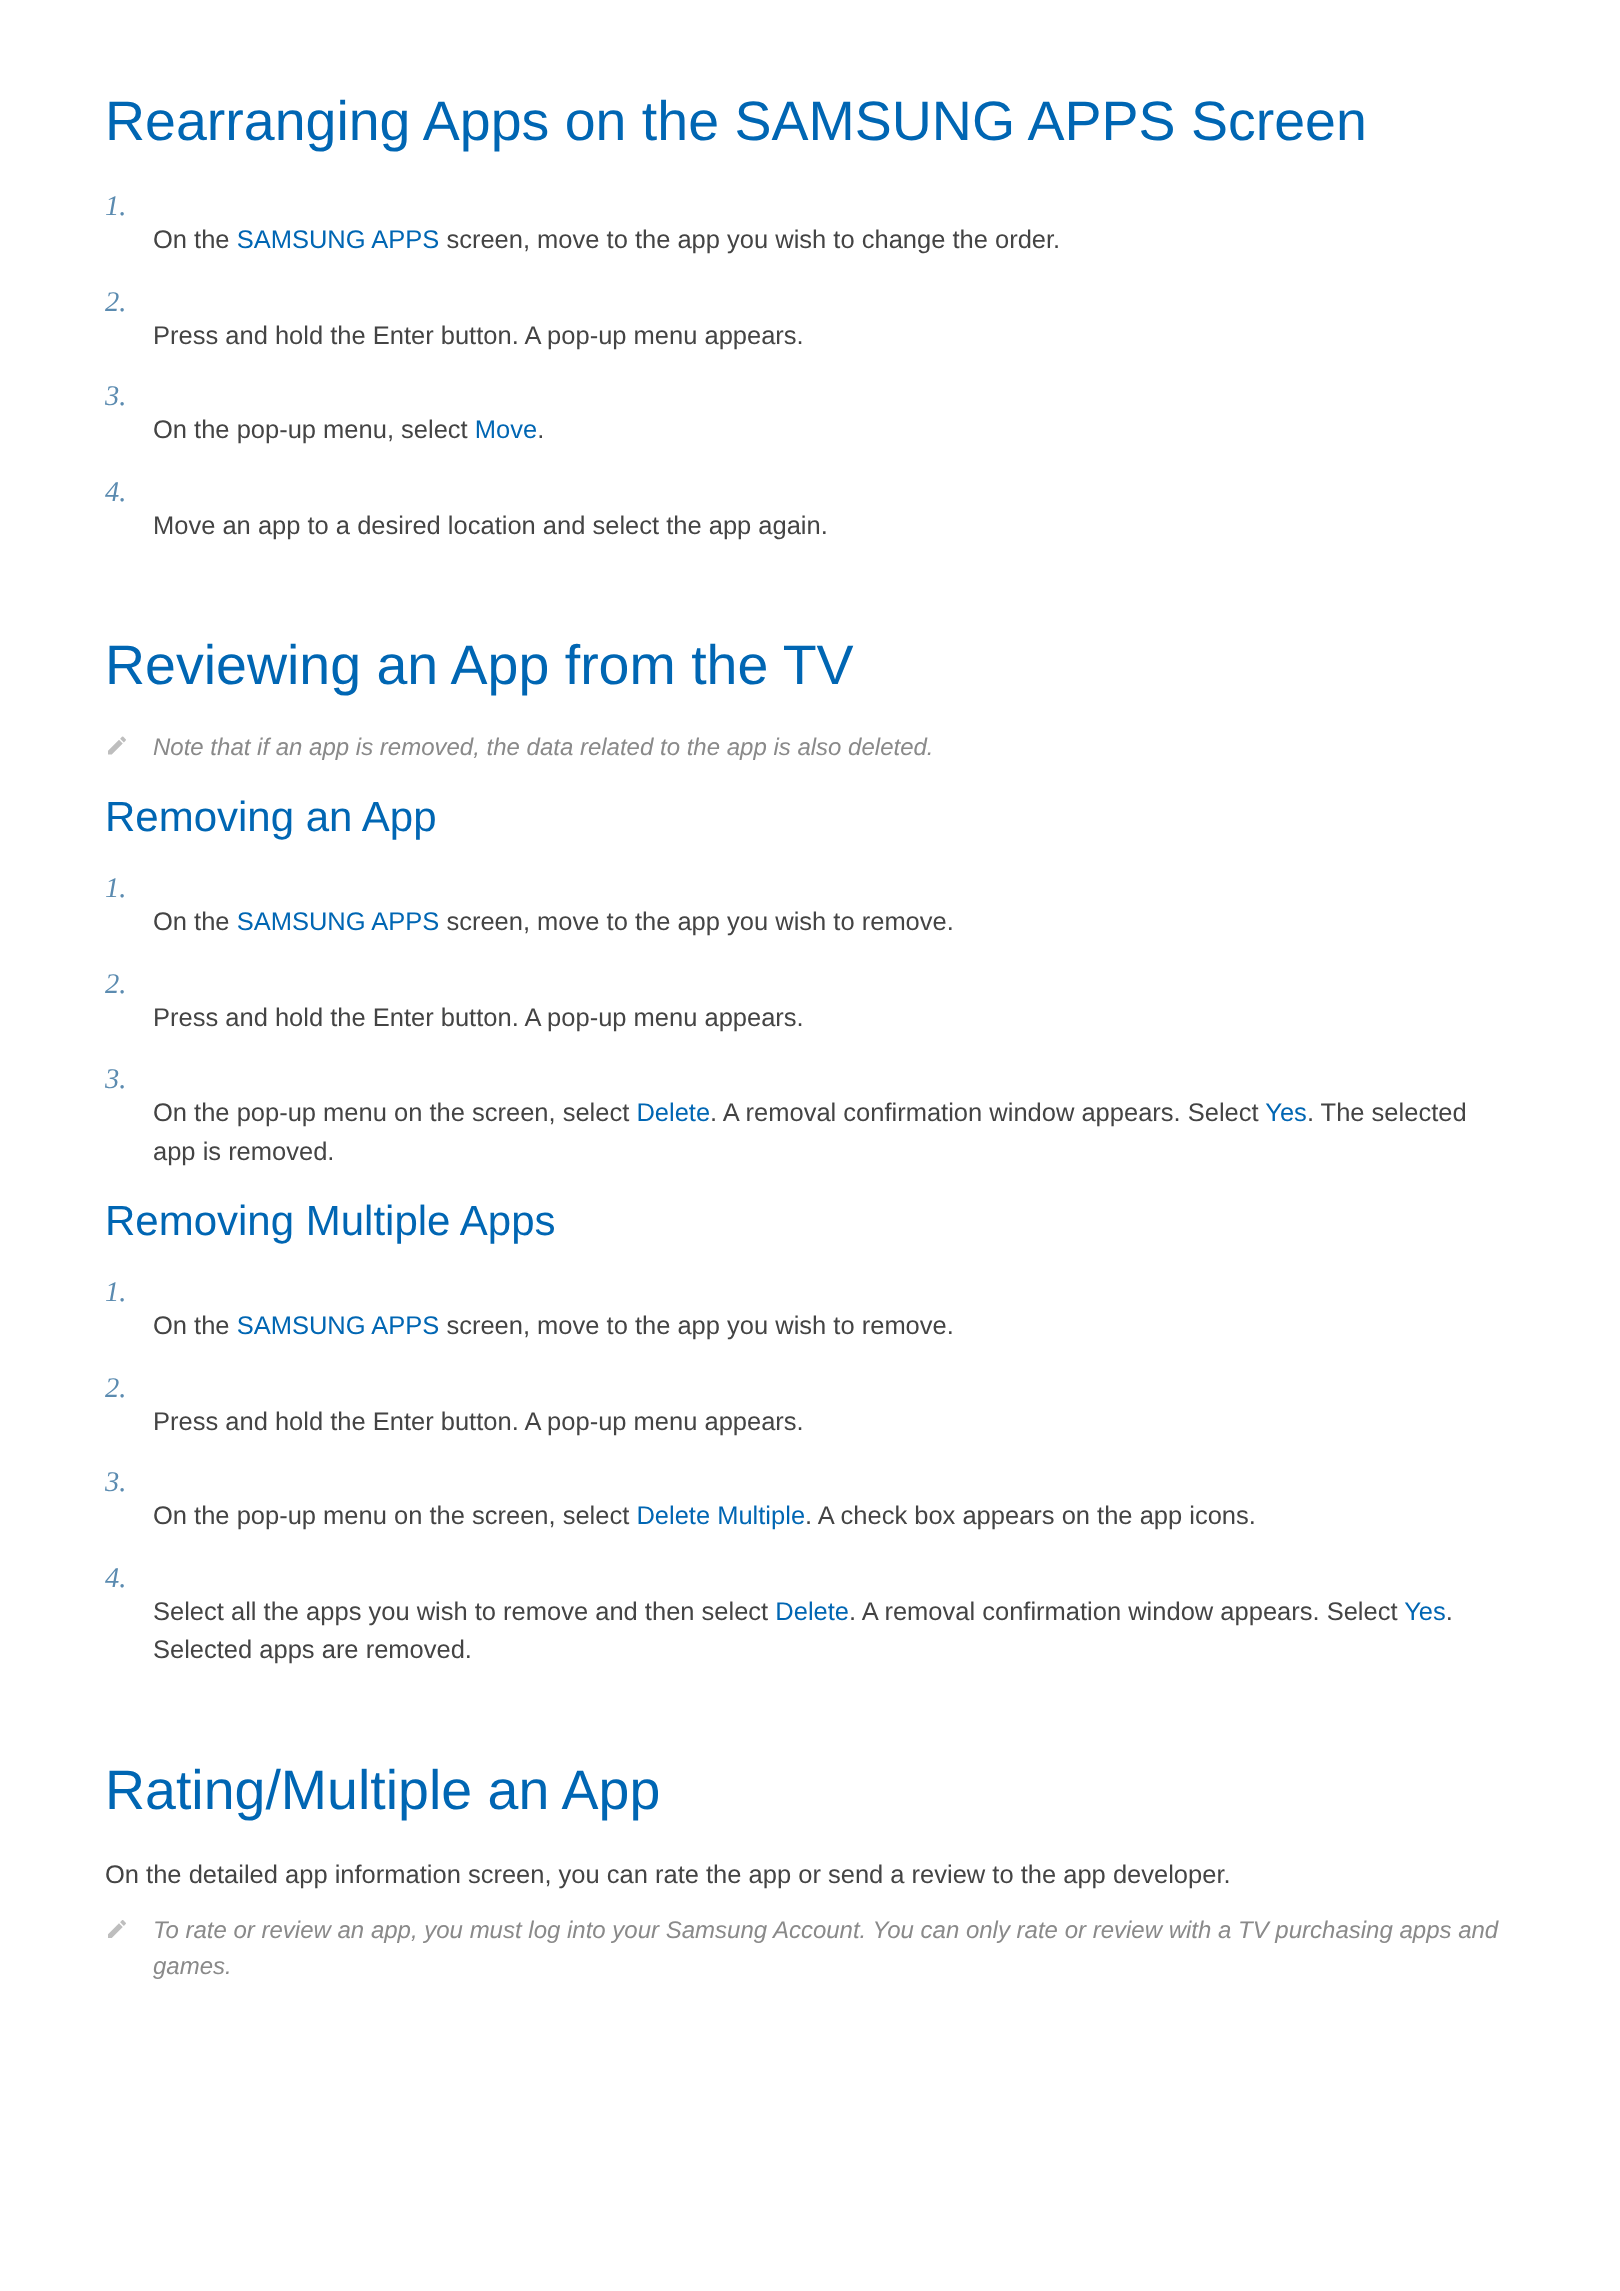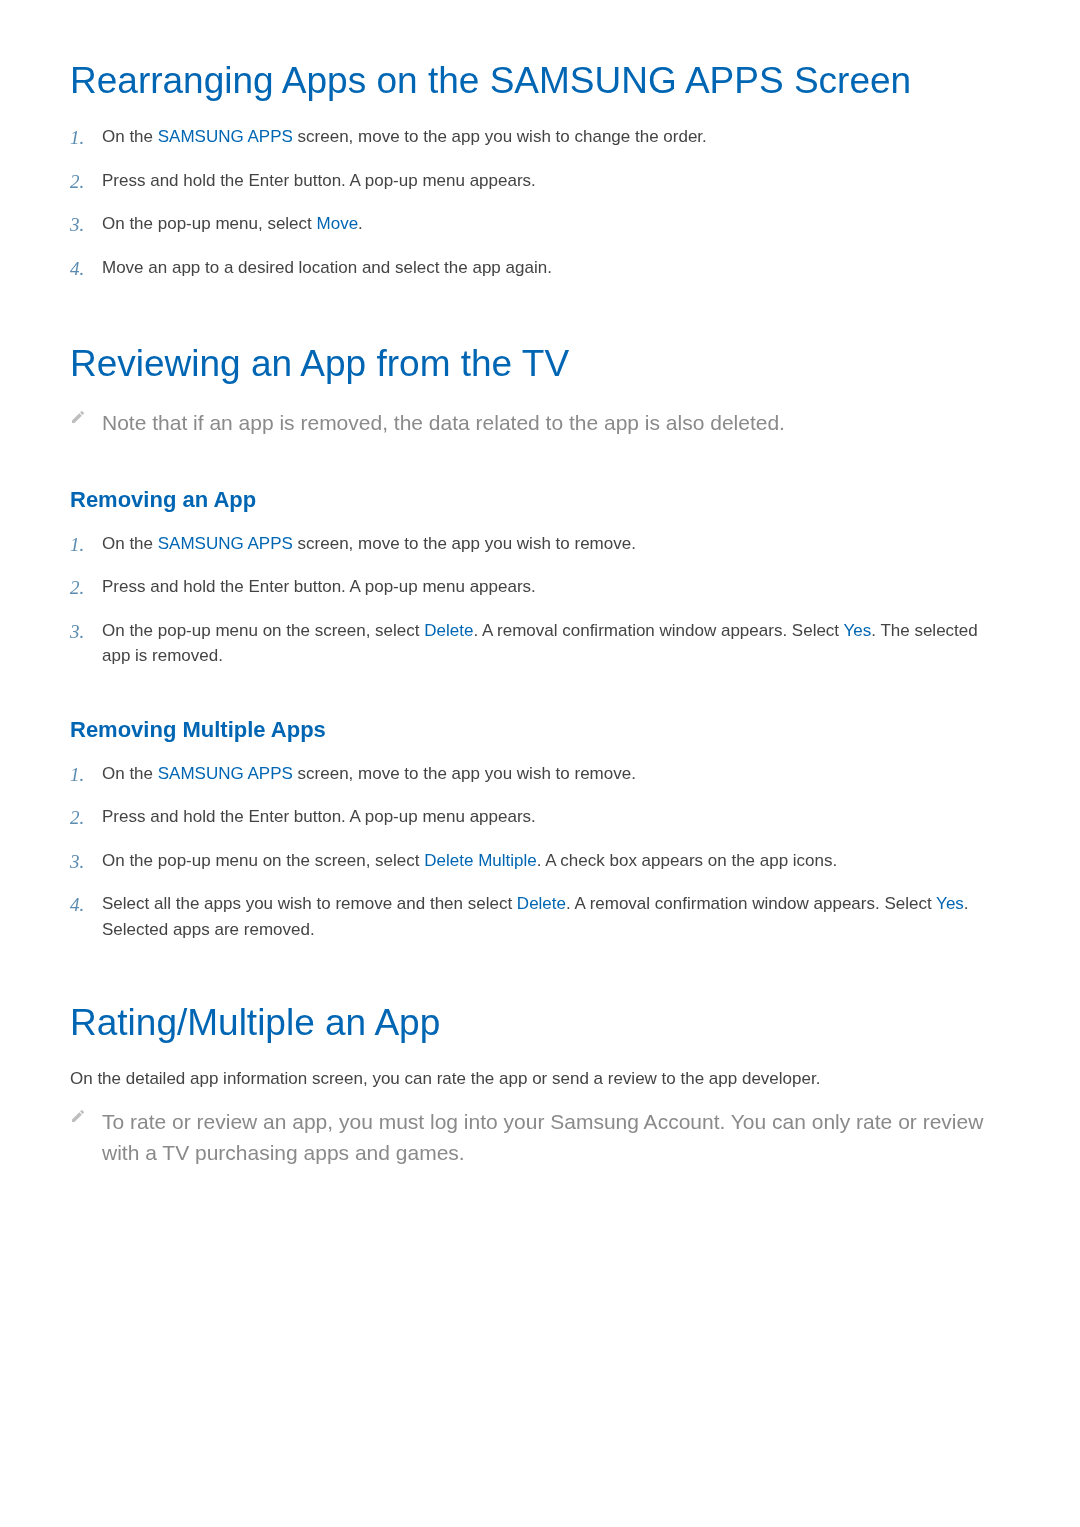--- a/index.html
+++ b/index.html
@@ -20,23 +20,23 @@
     font-size: 37px;
     font-weight: normal;
     margin-bottom: 22px;
     margin-top: 0;
   }
   h1.spaced {
     margin-top: 60px;
   }
   h2 {
     color: #0066b3;
-    font-size: 22px;
-    font-weight: bold;
-    margin-top: 48px;
+    font-size: 28px;
+    font-weight: normal;
+    margin-top: 18px;
     margin-bottom: 18px;
   }
   ol {
     list-style: none;
     padding-left: 0;
     margin-left: 0;
   }
   li.step {
     display: flex;
     align-items: flex-start;
@@ -48,32 +48,34 @@
     font-style: italic;
     color: #5b8bb0;
     font-family: Georgia, 'Times New Roman', serif;
     font-size: 19px;
     min-width: 32px;
     display: inline-block;
   }
   .step-text {
     flex: 1;
     color: #444;
+    margin-top: 23px;
   }
   .hlterm {
     color: #0066b3;
     font-weight: normal;
   }
   .note-row {
     display: flex;
     align-items: flex-start;
     margin-bottom: 12px;
-    font-size: 21px;
+    font-size: 16px;
     color: #8a8a8a;
     line-height: 1.5;
+    font-style: italic;
   }
   .pen-icon {
     min-width: 32px;
     display: inline-flex;
     align-items: flex-start;
     justify-content: flex-start;
     margin-top: 2px;
   }
   .pen-icon svg {
     width: 16px;

